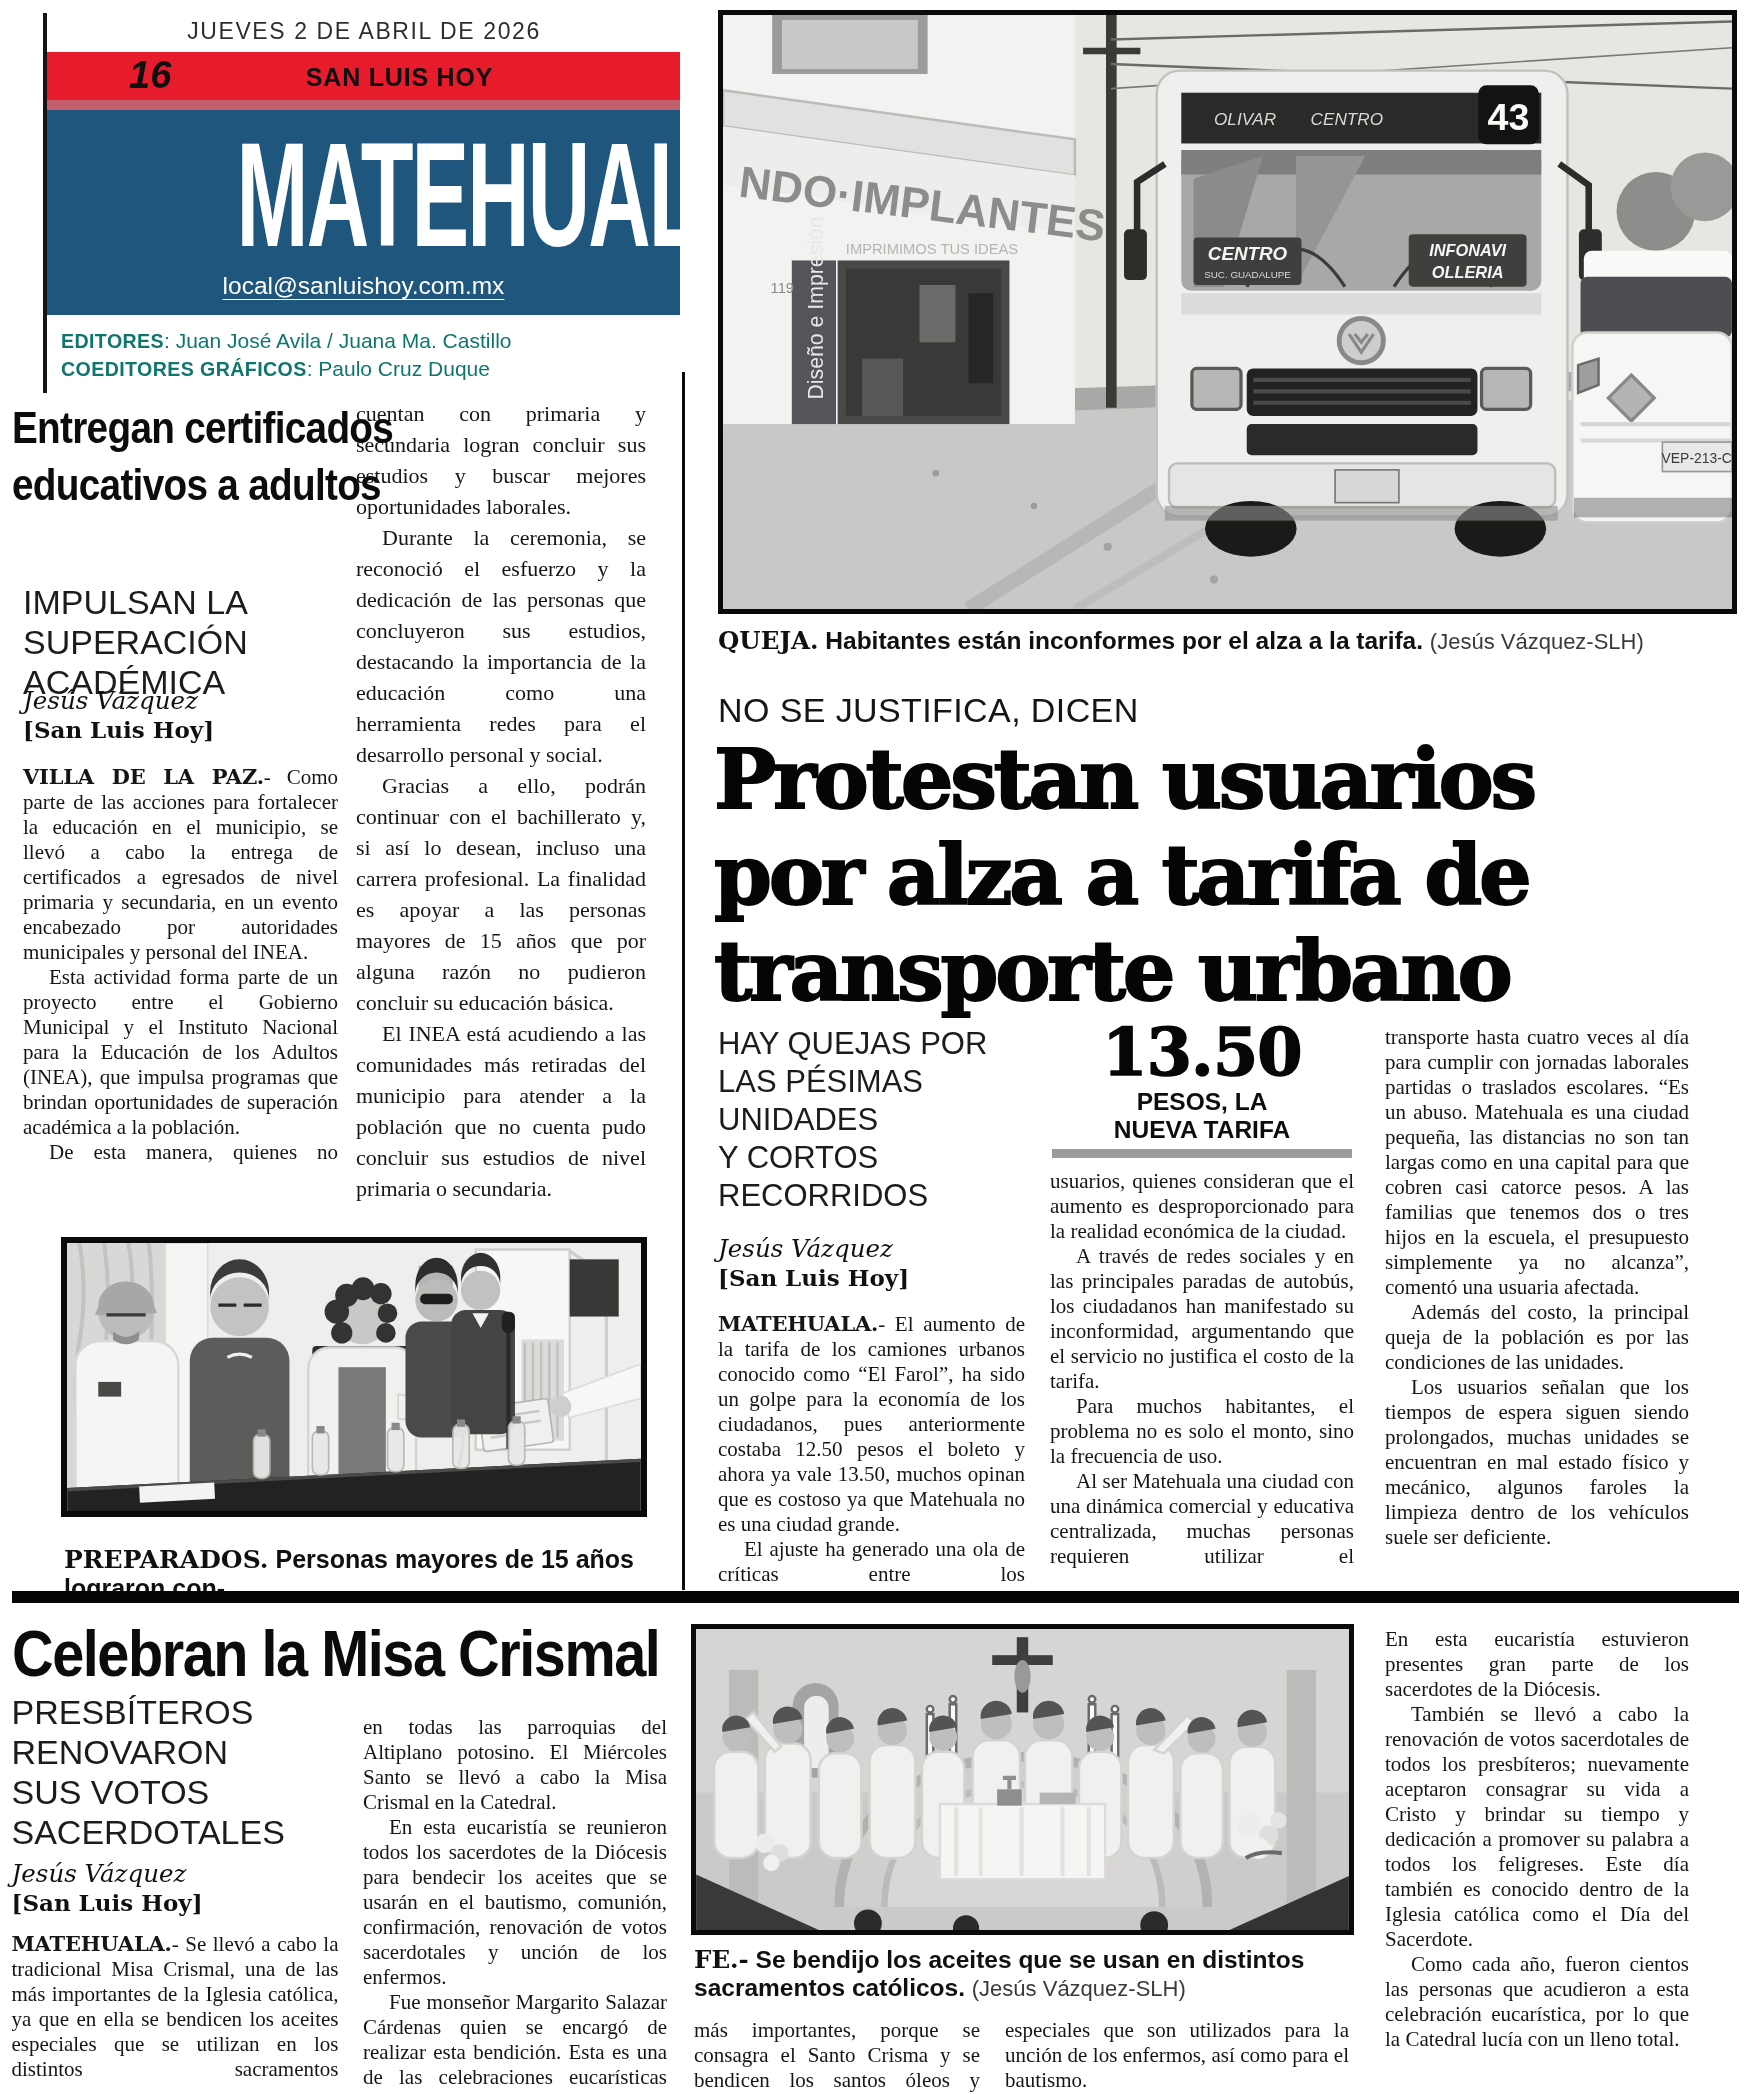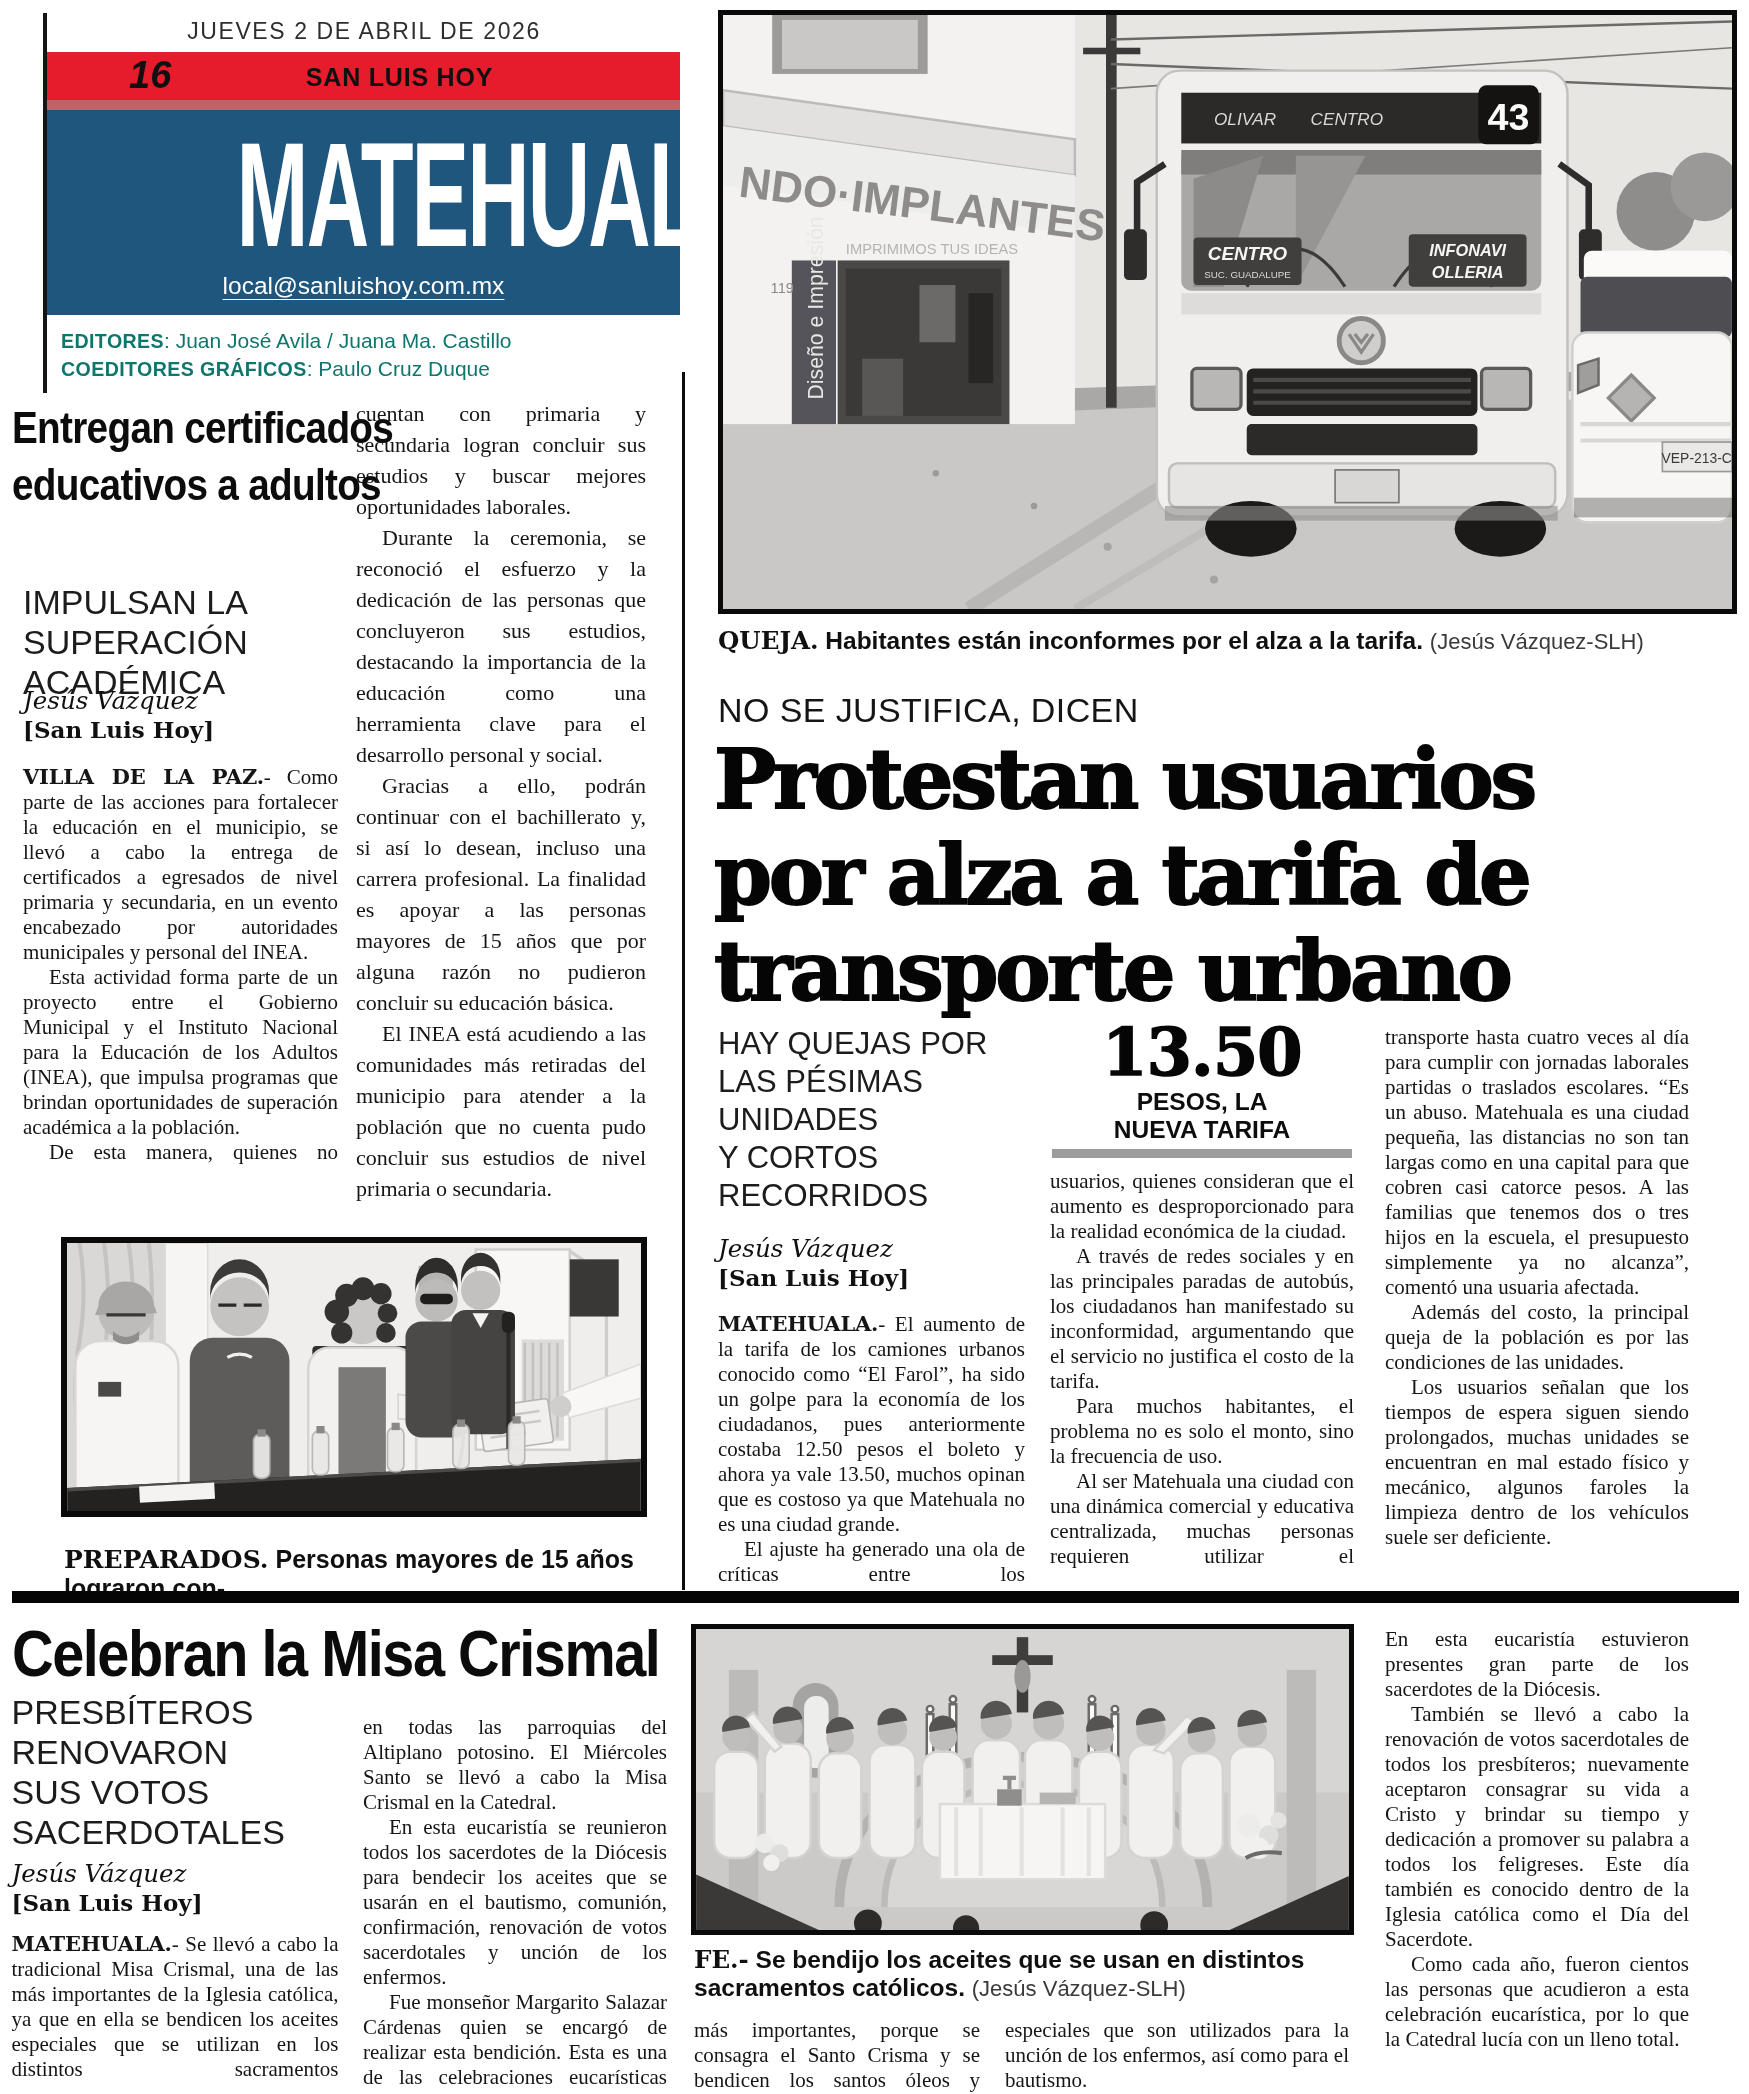--- a/index.html
+++ b/index.html
@@ -202,21 +202,21 @@
     <span class="author">Jesús Vázquez</span>
     <span class="outlet">[San Luis Hoy]</span>
   </div>
   <div class="abs body-col" style="left:23px;top:764px;width:315px;">
     <p class="first"><span class="lead">VILLA DE LA PAZ.</span><span>- Como parte de las acciones para fortalecer la educación en el municipio, se llevó a cabo la entrega de certificados a egresados de nivel primaria y secundaria, en un evento encabezado por autoridades municipales y personal del INEA.</span></p>
     <p><span>Esta actividad forma parte de un proyecto entre el Gobierno Municipal y el Instituto Nacional para la Educación de los Adultos (INEA), que impulsa programas que brindan oportunidades de superación académica a la población.</span></p>
     <p class="cont"><span>De esta manera, quienes no</span></p>
   </div>
   <div class="abs body-col loose" style="left:356px;top:398px;width:290px;">
     <p class="first"><span>cuentan con primaria y secundaria logran concluir sus estudios y buscar mejores oportunidades laborales.</span></p>
-    <p><span>Durante la ceremonia, se reconoció el esfuerzo y la dedicación de las personas que concluyeron sus estudios, destacando la importancia de la educación como una herramienta clave para el desarrollo personal y social.</span></p>
+    <p><span>Durante la ceremonia, se reconoció el esfuerzo y la dedicación de las personas que concluyeron sus estudios, destacando la importancia de la educación como una herramienta redes para el desarrollo personal y social.</span></p>
     <p><span>Gracias a ello, podrán continuar con el bachillerato y, si así lo desean, incluso una carrera profesional. La finalidad es apoyar a las personas mayores de 15 años que por alguna razón no pudieron concluir su educación básica.</span></p>
     <p><span>El INEA está acudiendo a las comunidades más retiradas del municipio para atender a la población que no cuenta pudo concluir sus estudios de nivel primaria o secundaria.</span></p>
   </div>
 
   <div class="abs photo2" style="left:61px;top:1237px;width:574px;height:268px;">
     <svg width="574" height="268" viewBox="0 0 702 328">
       <rect width="702" height="328" fill="#efeeec"></rect>
       <rect x="0" y="0" width="120" height="328" fill="#d9d8d6"></rect>
       <path d="M15,0 Q25,60 15,120 T15,240 T15,328 M45,0 Q55,70 45,140 T45,280 M75,0 Q85,60 75,130 T75,260 M100,0 Q108,80 100,160 T100,300" stroke="#c4c3c1" stroke-width="5" fill="none"></path>
       <rect x="120" y="0" width="52" height="328" fill="#f6f5f3" stroke="#dcdbd9" stroke-width="2"></rect>

